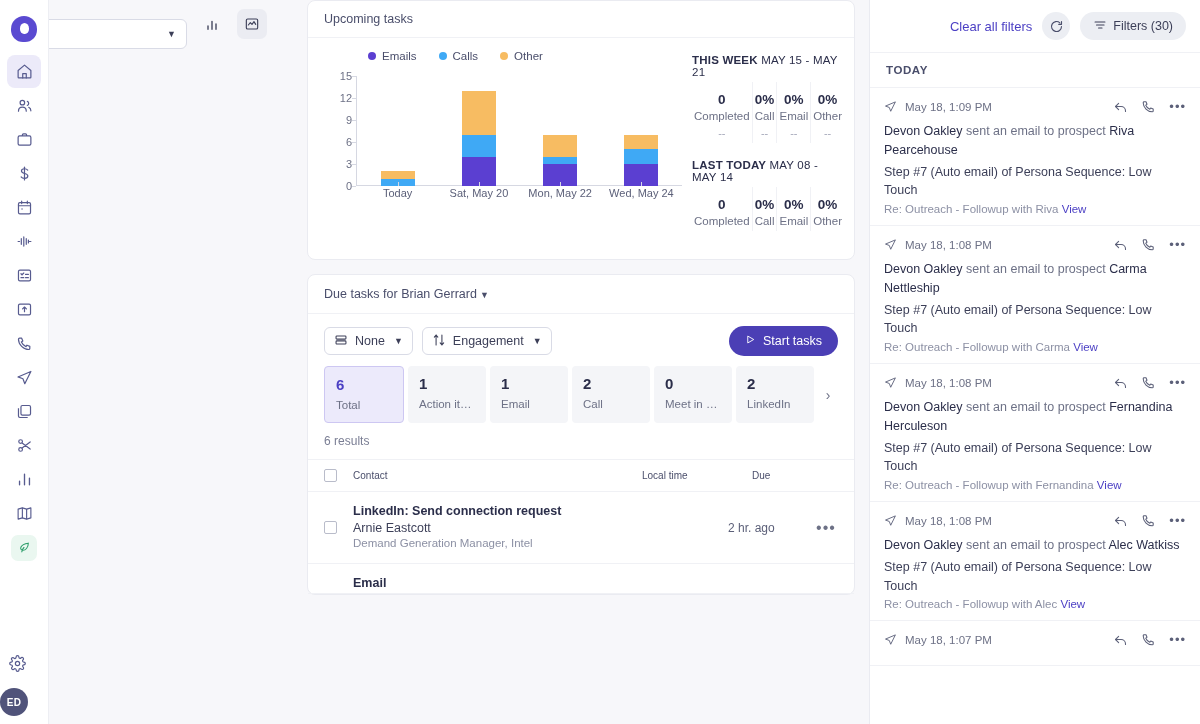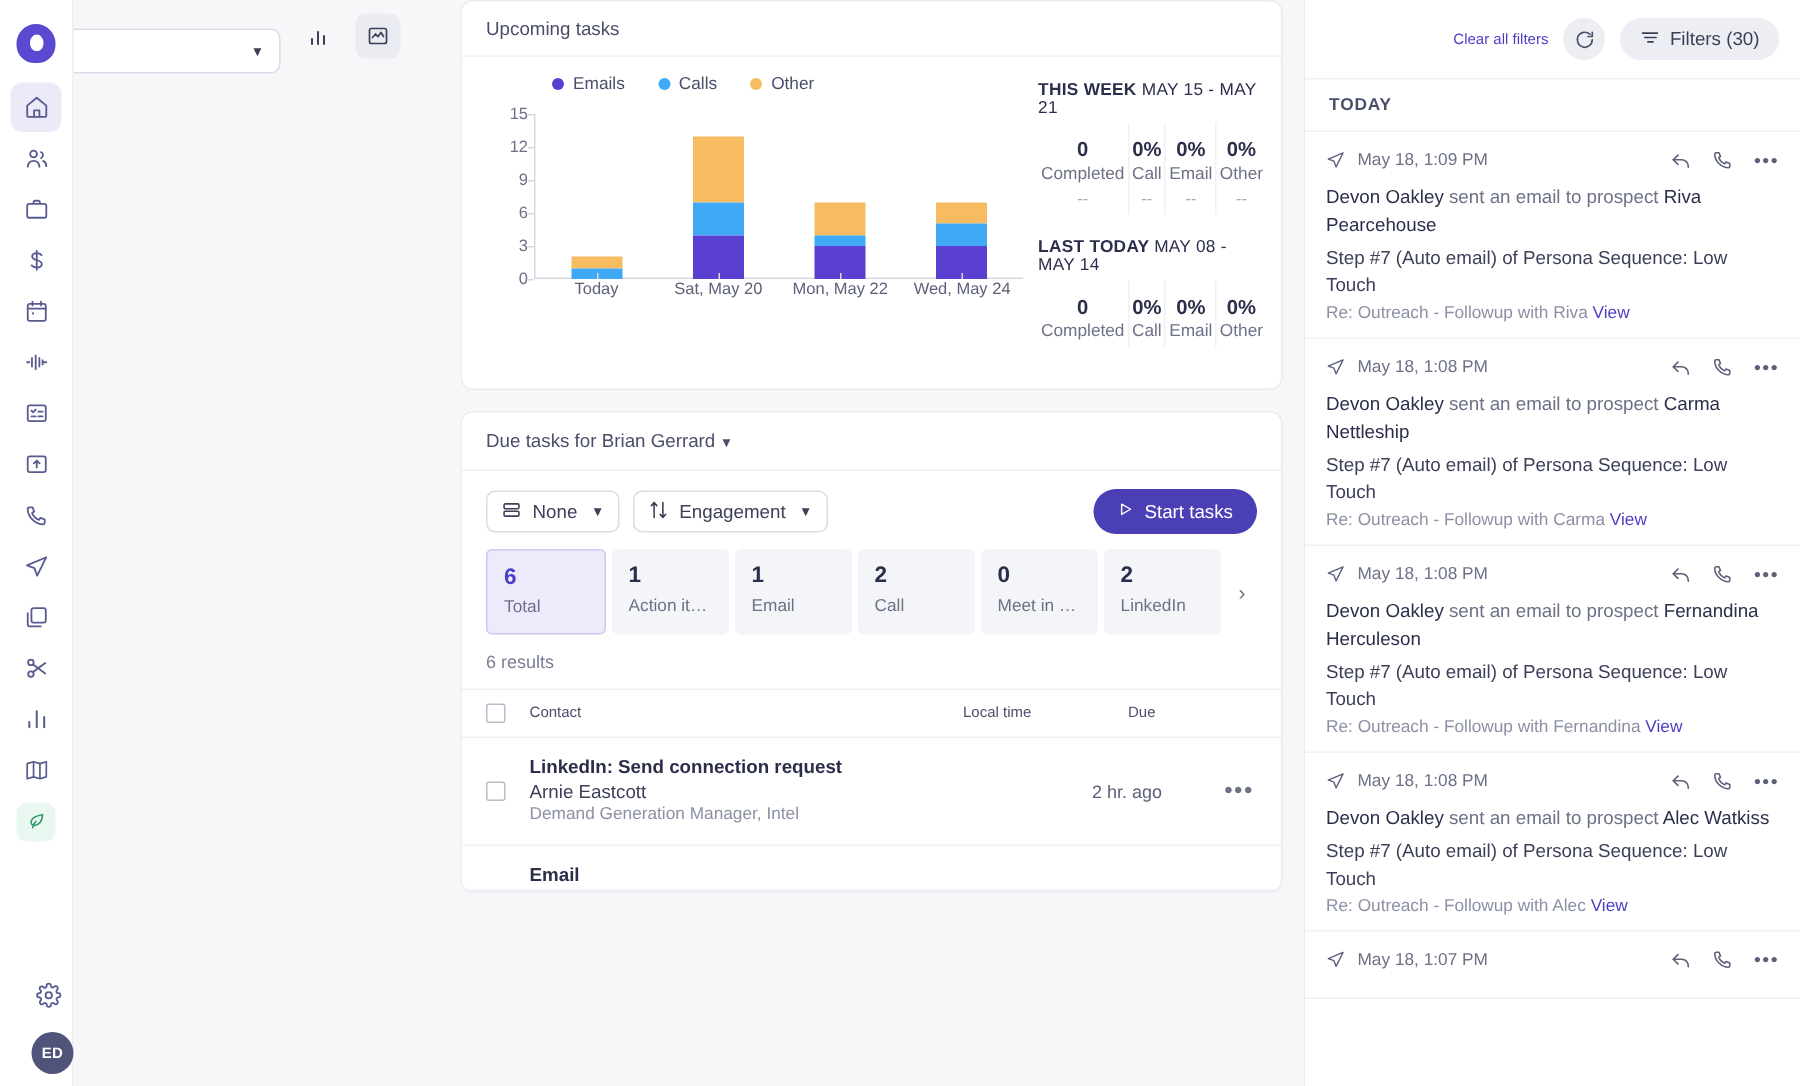--- a/index.html
+++ b/index.html
@@ -28,21 +28,21 @@
   .rail-list { display: flex; flex-direction: column; align-items: center; gap: 1px; margin-top: 6px; }
   .rail-item {
     width: 34px; height: 33px; border-radius: 8px;
     display: flex; align-items: center; justify-content: center;
     color: #575b8f; cursor: pointer;
   }
   .rail-item.active { background: #eceaf9; }
   .rail-item svg { display: block; }
   .rail-bottom {
     position: absolute; bottom: 8px; left: 0; width: 49px;
-    display: flex; flex-direction: column; align-items: flex-end; gap: 8px;
+    display: flex; flex-direction: column; align-items: flex-start; gap: 8px;
   }
   .avatar-rail {
     width: 28px; height: 28px; border-radius: 50%; background: #50537a;
     color: #fff; font-size: 10px; font-weight: bold;
     display: flex; align-items: center; justify-content: center; letter-spacing: .3px;
   }
   .leaf-badge {
     width: 26px; height: 26px; border-radius: 7px; background: #eaf7f0;
     display: flex; align-items: center; justify-content: center; color: #2e9e6b;
   }
@@ -167,21 +167,21 @@
   .t-due { margin-left: auto; font-size: 12px; color: #5c6079; width: 86px; text-align: left; }
   .t-more { width: 24px; text-align: center; color: #6d7186; cursor: pointer; letter-spacing: 1px; }
   .trow-partial { padding: 12px 16px 0; }
 
   
   .right-col {
     width: 331px; flex: 0 0 331px; background: #fff; border-left: 1px solid #eaebf1;
     display: flex; flex-direction: column; overflow: hidden;
   }
   .rp-head { display: flex; align-items: center; justify-content: flex-end; gap: 10px; padding: 12px 14px; border-bottom: 1px solid #f0f1f5; }
-  .clear-link { font-size: 10px; color: #4b3fc4; cursor: pointer; }
+  .clear-link { font-size: 13px; color: #4b3fc4; cursor: pointer; }
   .round-btn {
     width: 28px; height: 28px; border-radius: 50%; background: #eceef3;
     display: flex; align-items: center; justify-content: center; cursor: pointer; color: #4a4e6b;
   }
   .filters-btn {
     height: 28px; border-radius: 14px; background: #eceef3; display: flex; align-items: center;
     gap: 6px; padding: 0 13px; font-size: 12.5px; color: #3c3f58; cursor: pointer;
   }
   .day-head { padding: 11px 16px; font-size: 11.5px; font-weight: bold; color: #4a4e6b; letter-spacing: .6px; border-bottom: 1px solid #f0f1f5; }
   .feed { overflow: hidden; }

